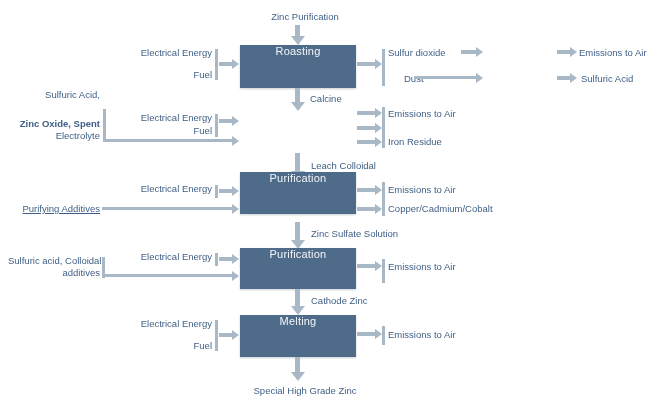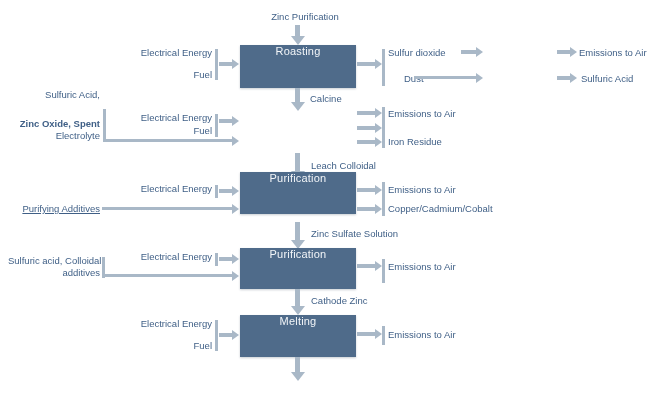--- a/index.html
+++ b/index.html
@@ -140,14 +140,15 @@
   <div class="lbl r" style="left:130px;top:318px;width:82px;">Electrical Energy</div>
   <div class="lbl r" style="left:130px;top:340px;width:82px;">Fuel</div>
   <div class="vb" style="left:215px;top:320px;height:31px;"></div>
   <div class="ha" style="left:219px;top:333px;width:13px;"></div>
 
   <div class="ha" style="left:357px;top:332px;width:18px;"></div>
   <div class="vb" style="left:382px;top:326px;height:19px;"></div>
   <div class="lbl" style="left:388px;top:329px;">Emissions to Air</div>
 
   <div class="va" style="left:295px;top:357px;height:15px;"></div>
+  <div class="lbl c" style="left:245px;top:385px;width:120px;">Special High Grade Zinc</div>
 
 </div>
 
 </body></html>

